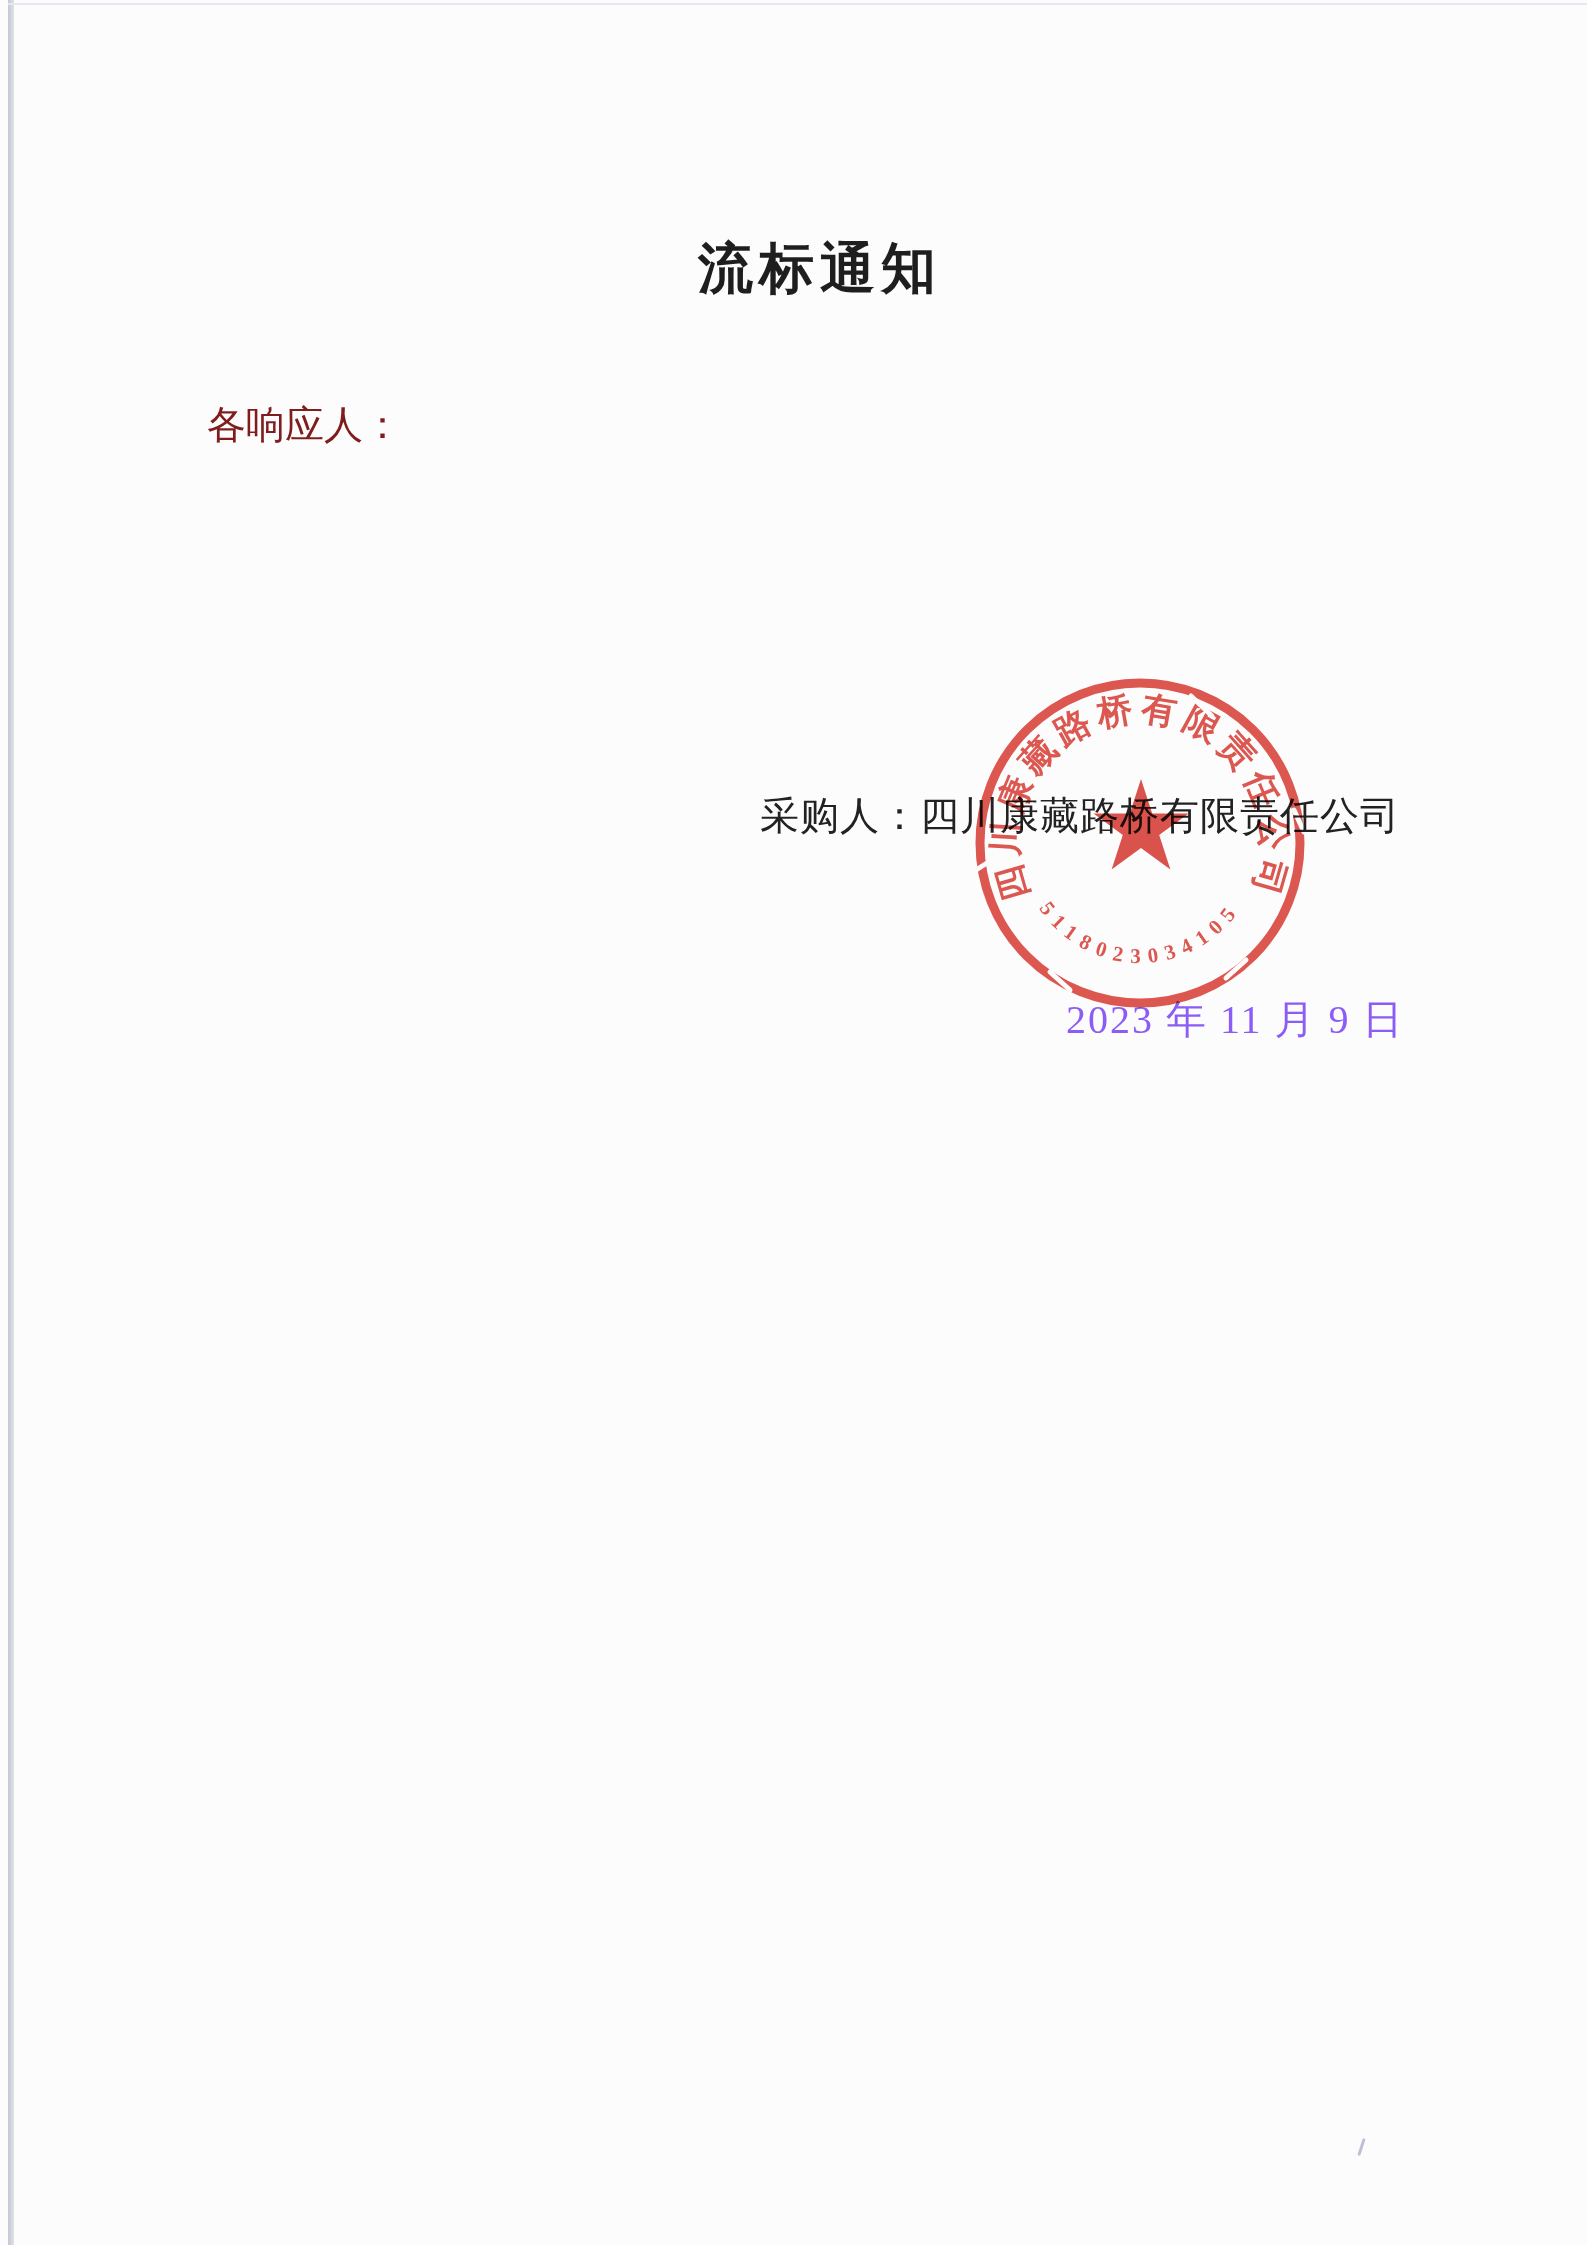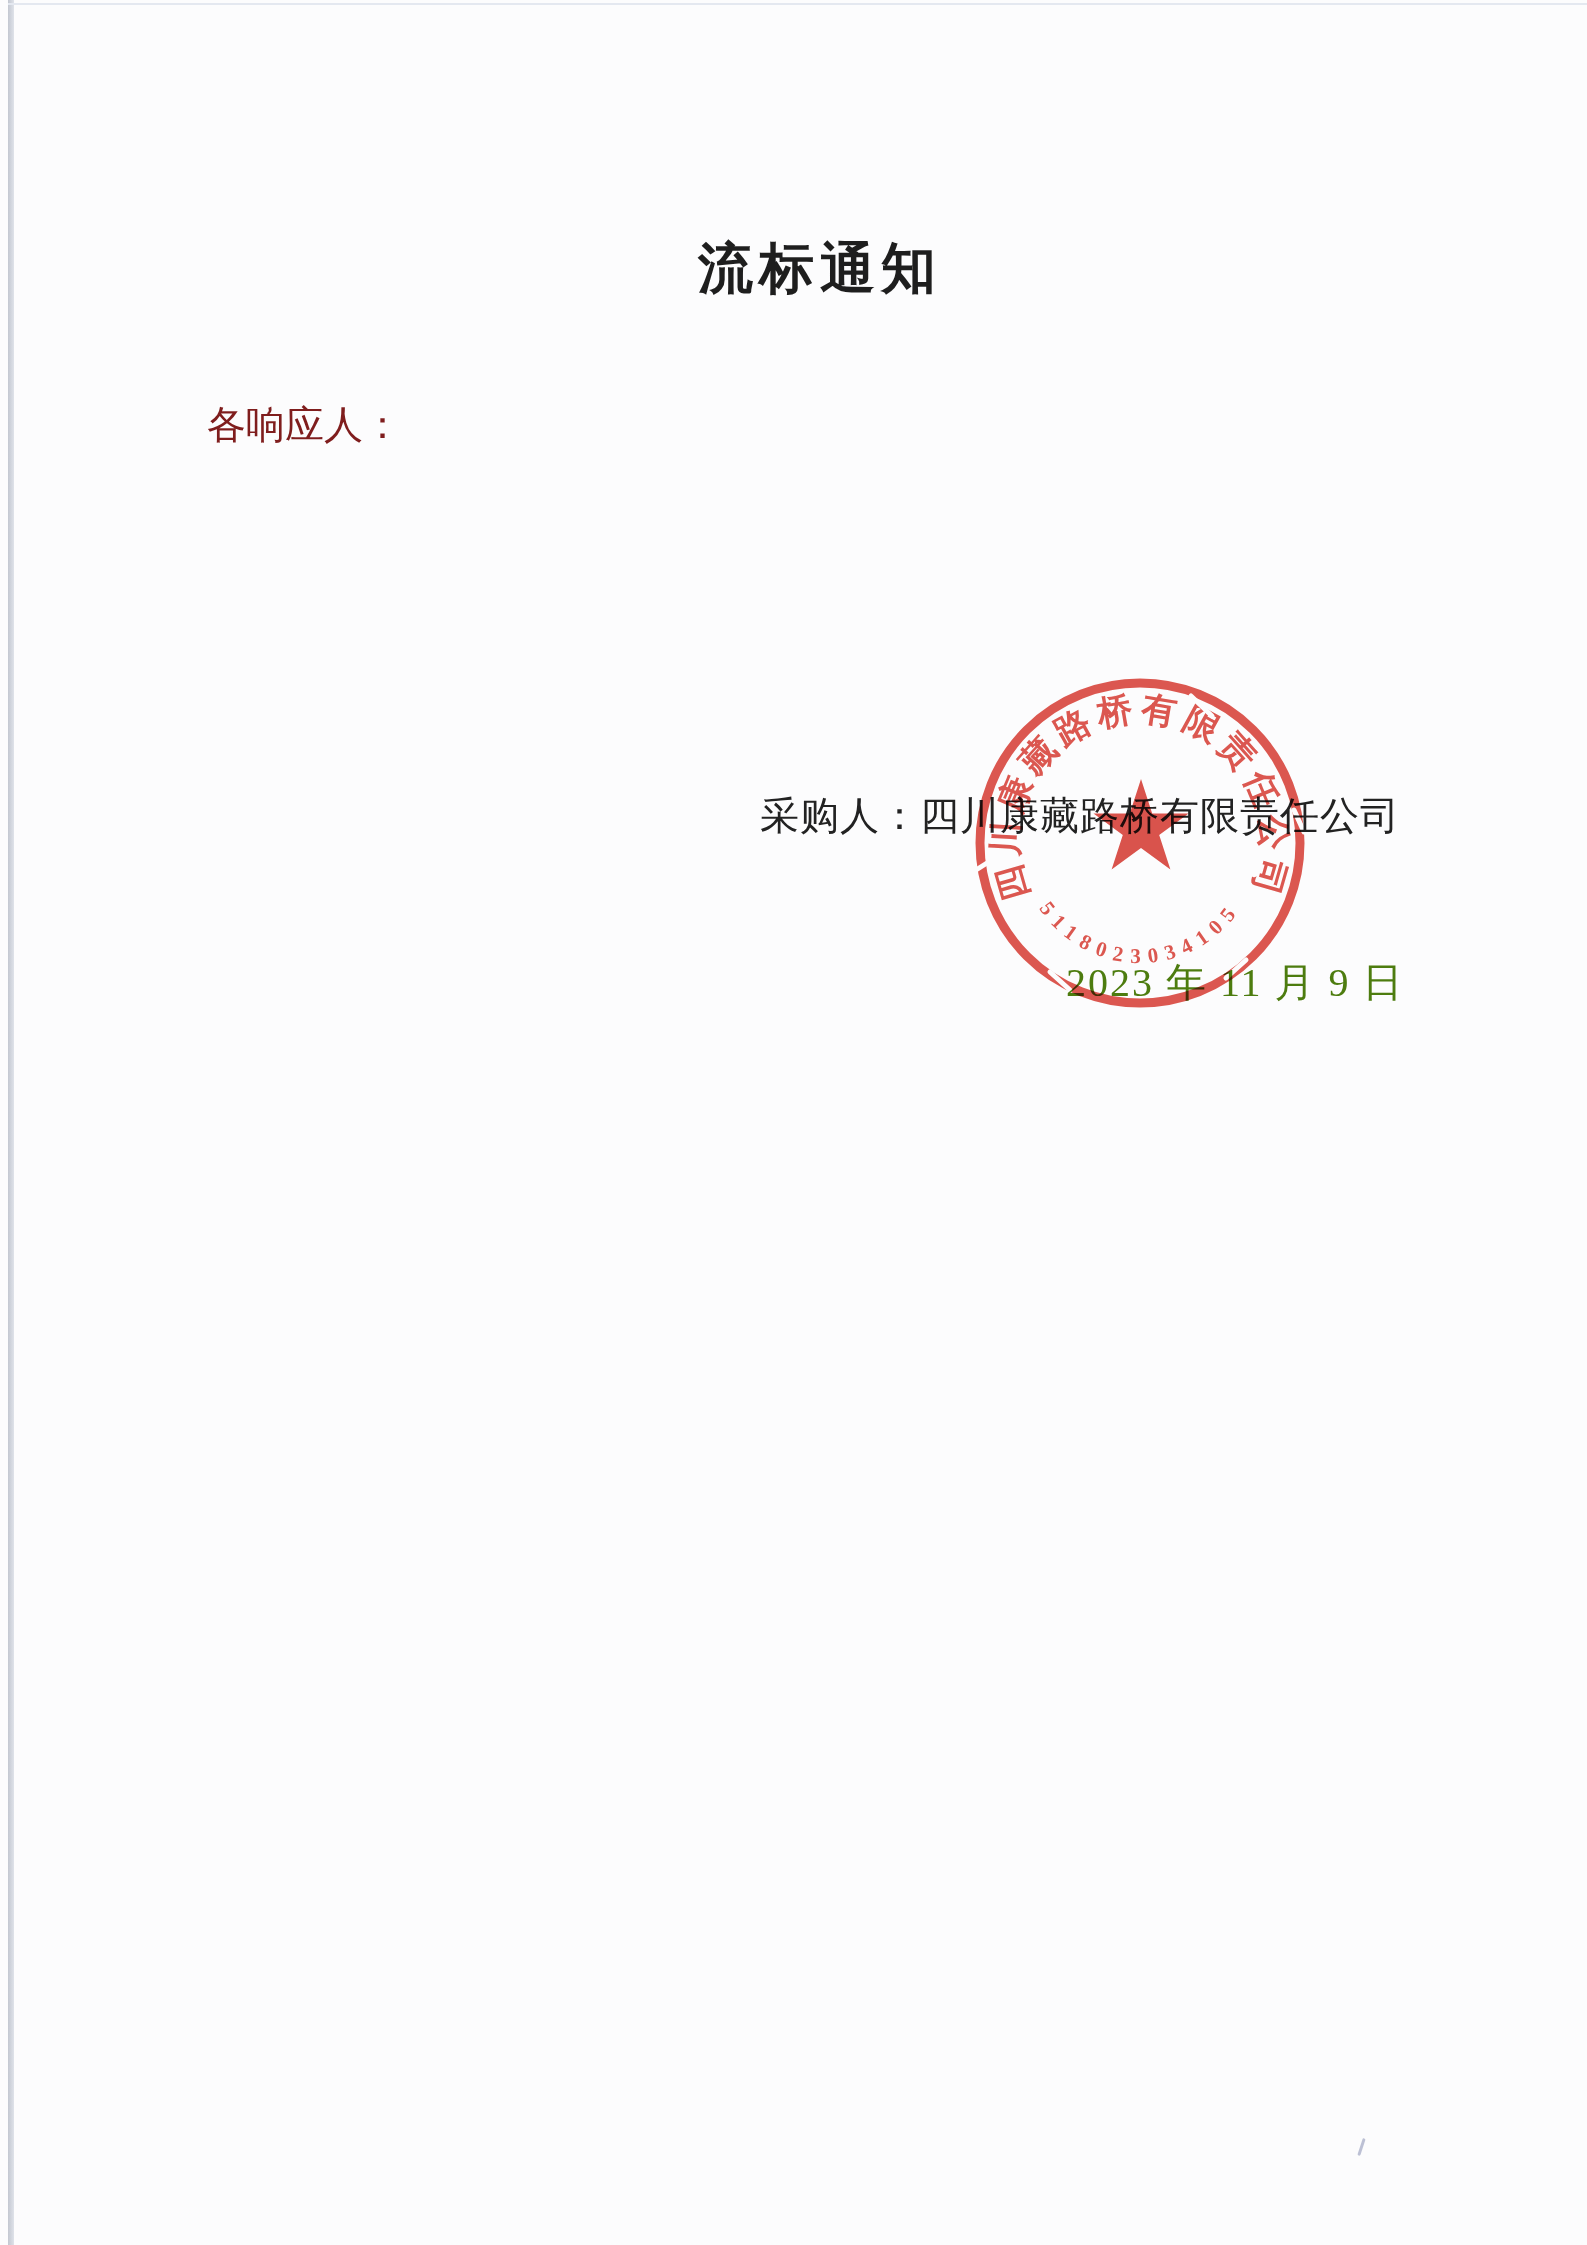--- a/index.html
+++ b/index.html
@@ -36,22 +36,22 @@
     font-size:37px;line-height:46.5px;color:#262626;
   }
   .body-line{display:block;white-space:nowrap;}
   .body-line.indent{padding-left:76px;}
   .purchaser-line{
     position:absolute;top:789px;left:760px;
     font-size:39px;letter-spacing:1px;color:#222;
     white-space:nowrap;
   }
   .date-line{
-    position:absolute;top:955px;left:1066px;
-    font-size:40px;letter-spacing:2px;color:#4d7c0f;
+    position:absolute;top:992px;left:1066px;
+    font-size:40px;letter-spacing:2px;color:#8b5cf6;
     white-space:nowrap;
   }
   .seal{
     position:absolute;left:958px;top:660px;width:364px;height:366px;
     mix-blend-mode:multiply;
     opacity:.92;
   }
   .seal svg{display:block;width:100%;height:100%;}
   .seal text{
     font-family:"Liberation Serif", serif;

